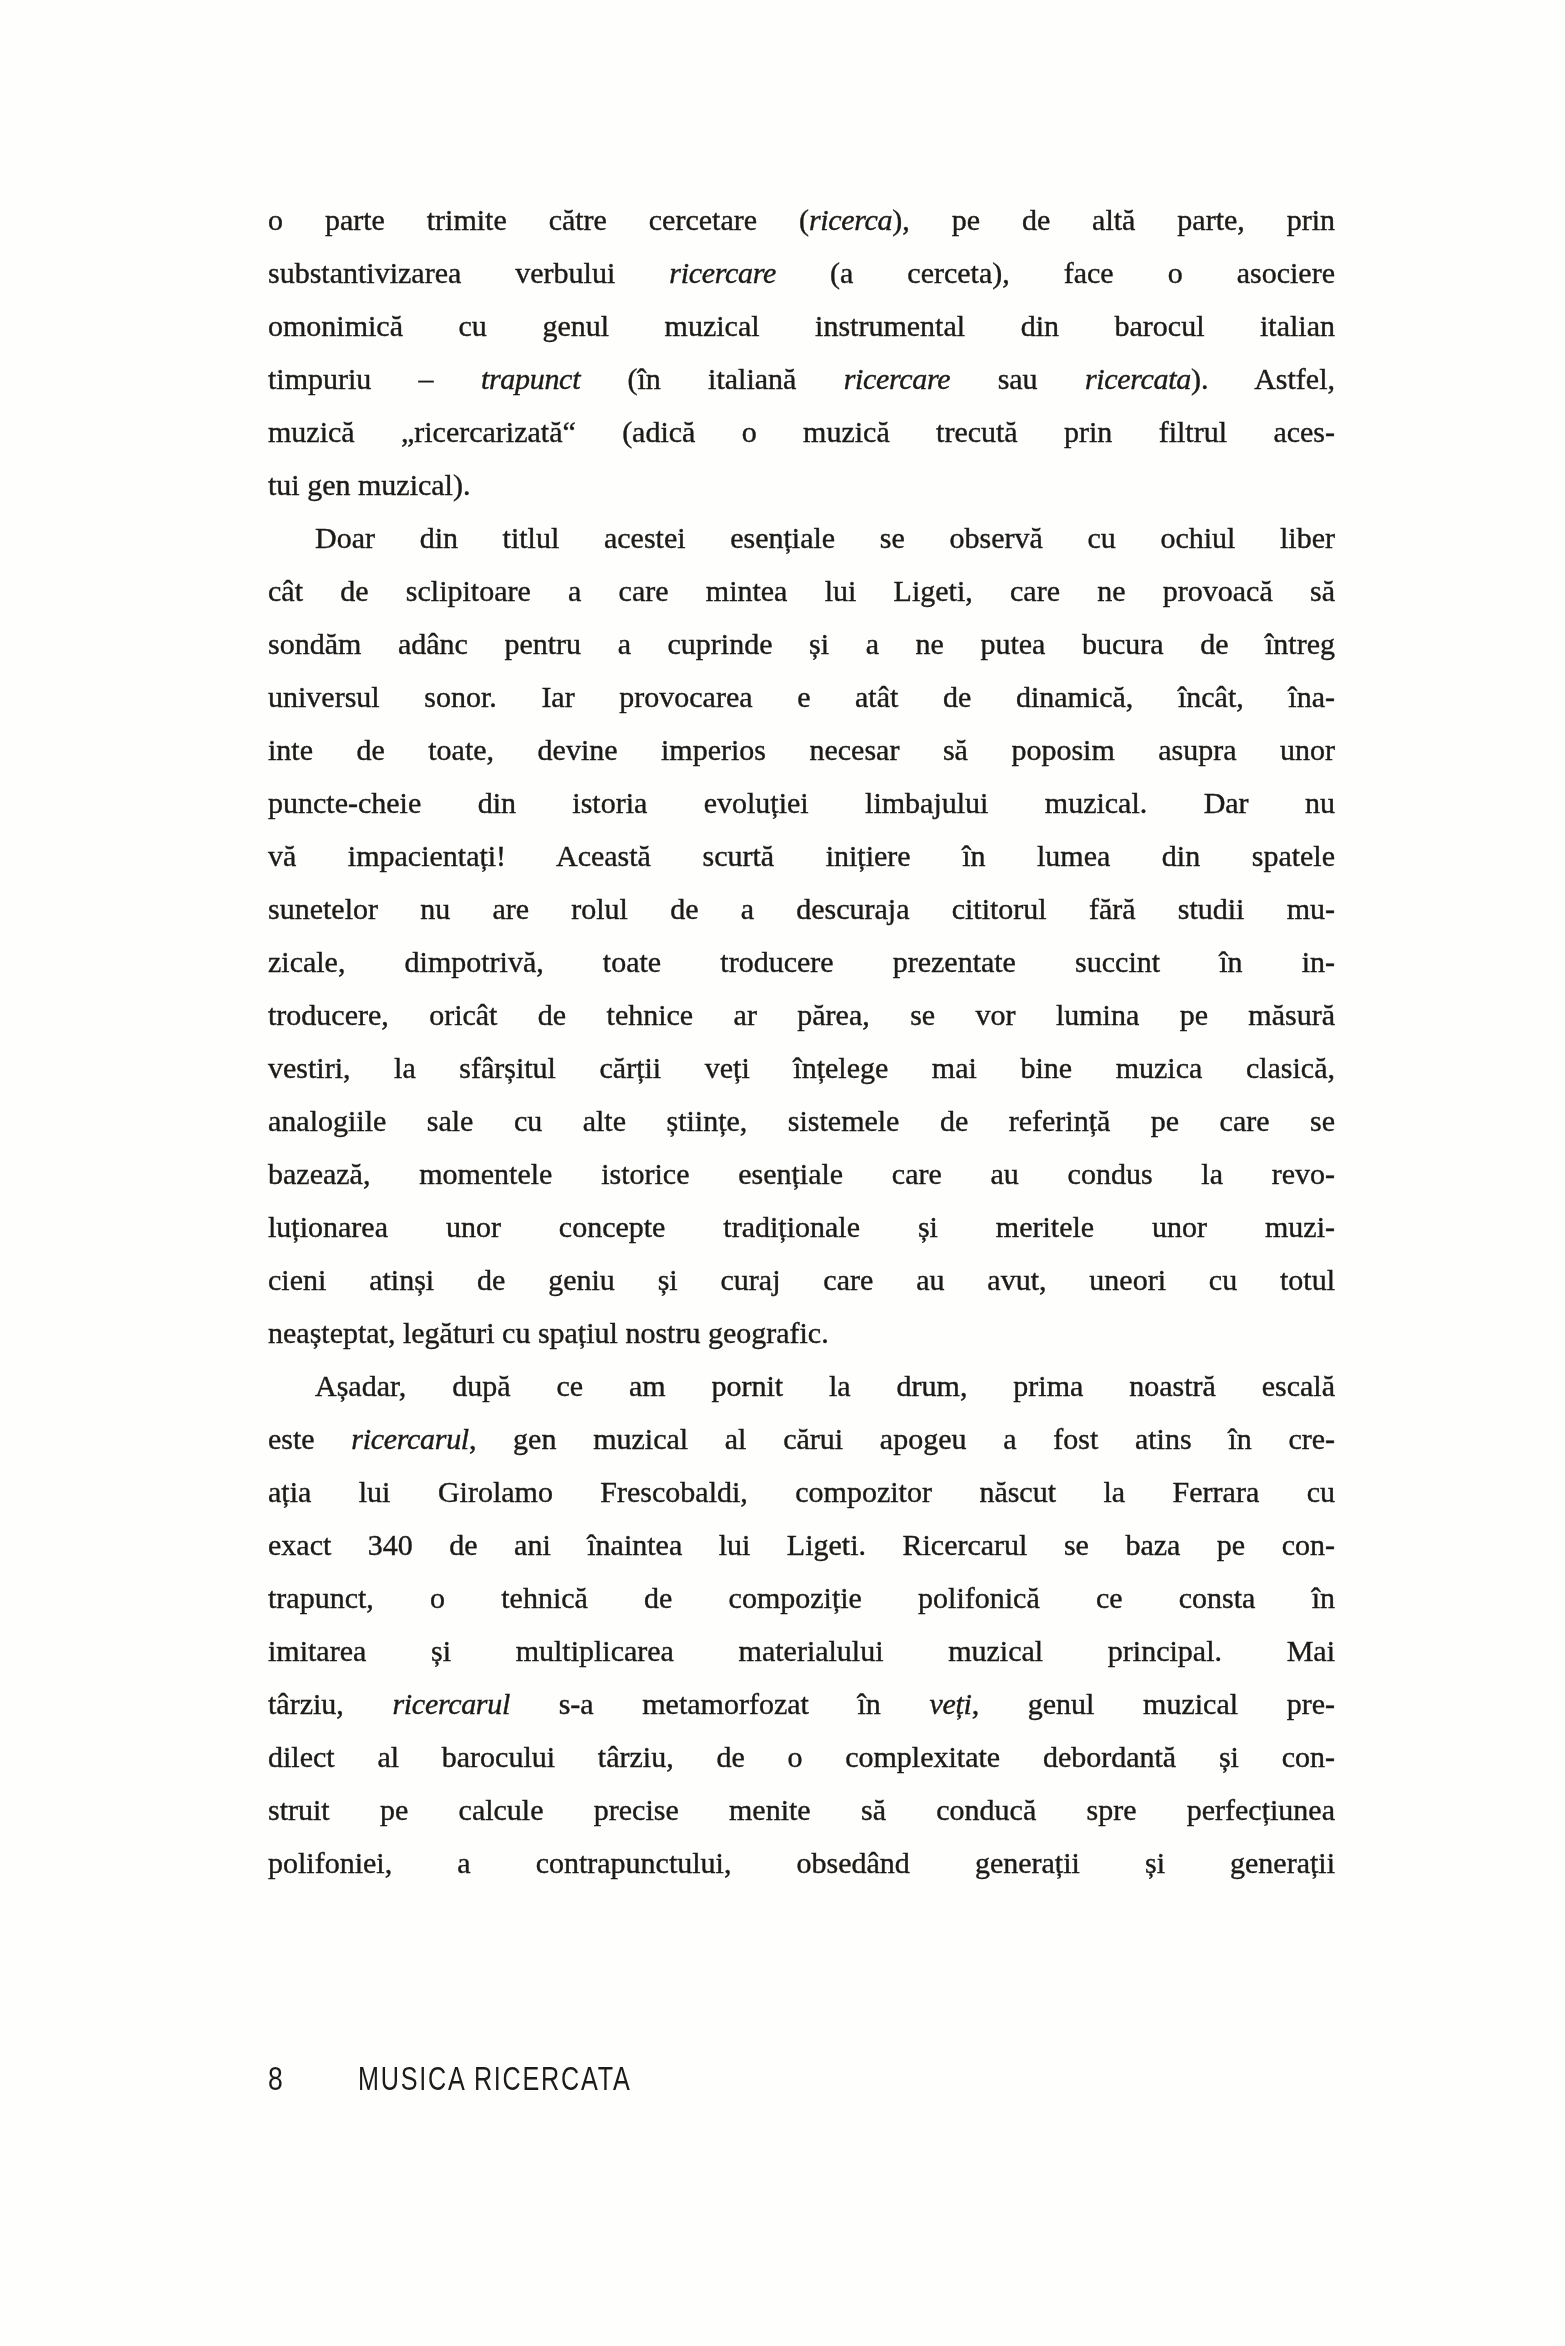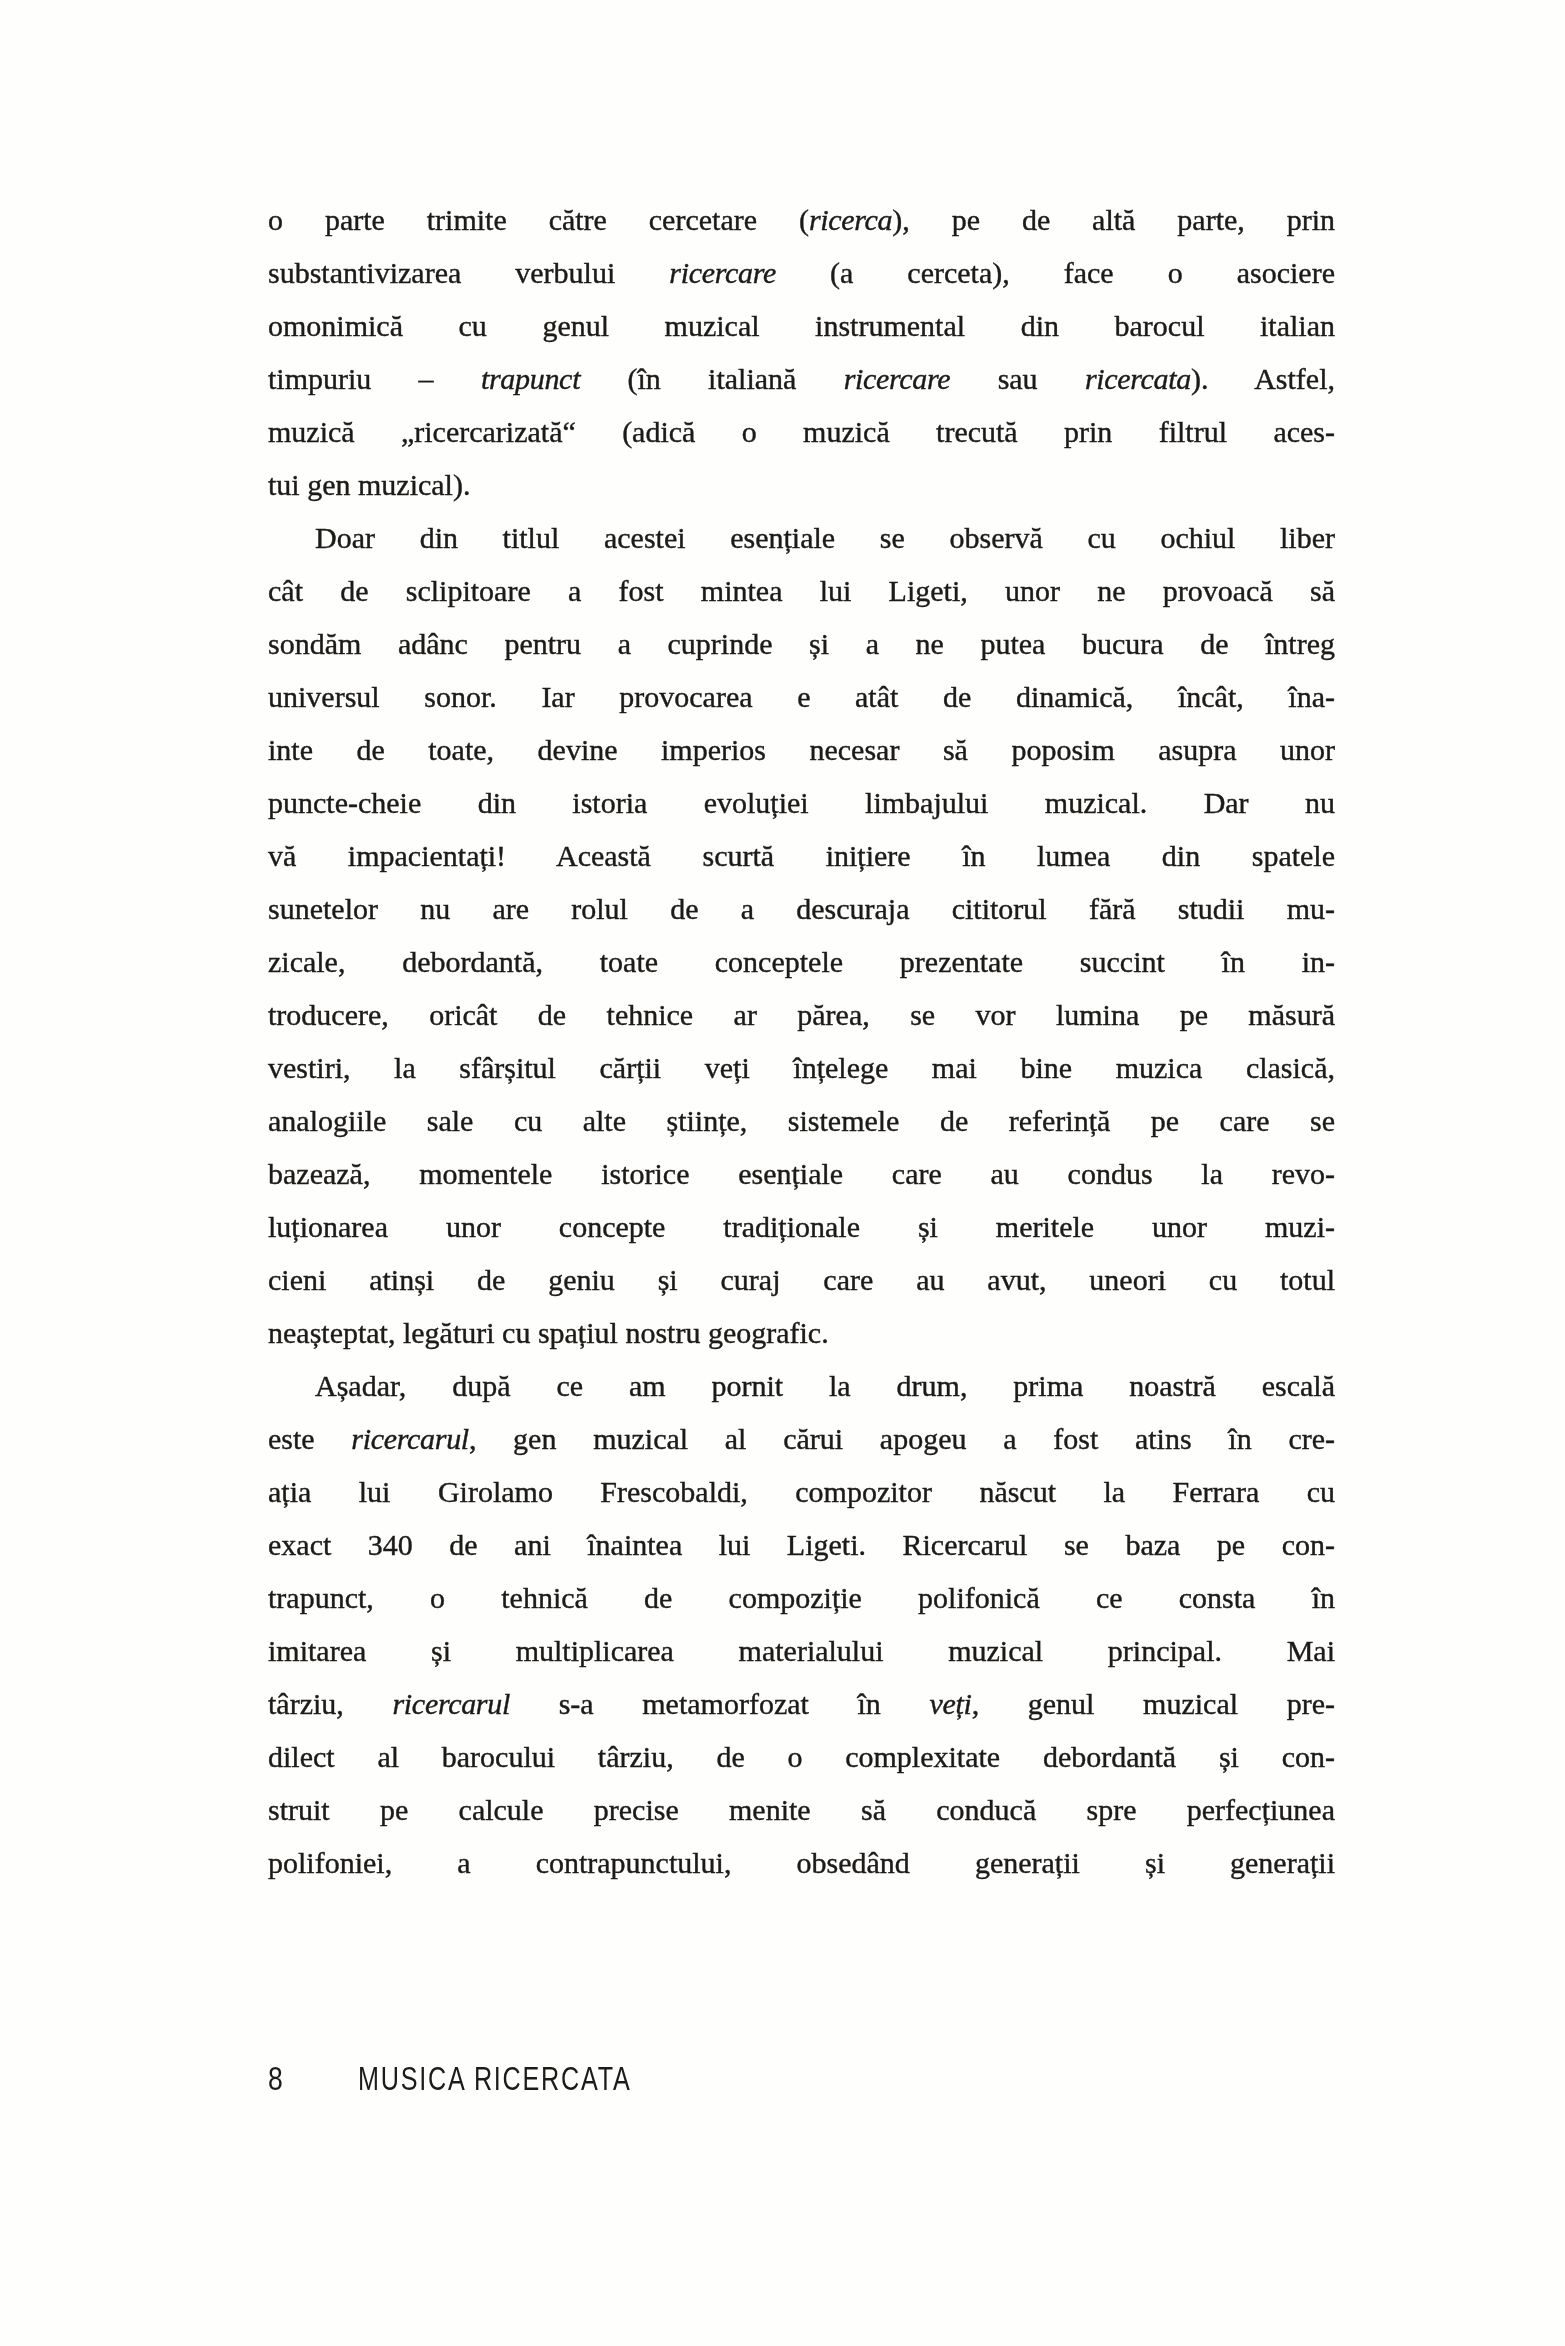--- a/index.html
+++ b/index.html
@@ -74,28 +74,28 @@
       <div class="paragraph">
         <div class="line">o parte trimite către cercetare (<i>ricerca</i>), pe de altă parte, prin</div>
         <div class="line">substantivizarea verbului <i>ricercare</i> (a cerceta), face o asociere</div>
         <div class="line">omonimică cu genul muzical instrumental din barocul italian</div>
         <div class="line">timpuriu – <i>trapunct</i> (în italiană <i>ricercare</i> sau <i>ricercata</i>). Astfel,</div>
         <div class="line">muzică „ricercarizată“ (adică o muzică trecută prin filtrul aces-</div>
         <div class="line para-end">tui gen muzical).</div>
       </div>
       <div class="paragraph">
         <div class="line indent">Doar din titlul acestei esențiale se observă cu ochiul liber</div>
-        <div class="line">cât de sclipitoare a fost mintea lui Ligeti, unor ne provoacă să</div>
+        <div class="line">cât de sclipitoare a care mintea lui Ligeti, care ne provoacă să</div>
         <div class="line">sondăm adânc pentru a cuprinde și a ne putea bucura de întreg</div>
         <div class="line">universul sonor. Iar provocarea e atât de dinamică, încât, îna-</div>
         <div class="line">inte de toate, devine imperios necesar să poposim asupra unor</div>
         <div class="line">puncte-cheie din istoria evoluției limbajului muzical. Dar nu</div>
         <div class="line">vă impacientați! Această scurtă inițiere în lumea din spatele</div>
         <div class="line">sunetelor nu are rolul de a descuraja cititorul fără studii mu-</div>
-        <div class="line">zicale, debordantă, toate conceptele prezentate succint în in-</div>
+        <div class="line">zicale, dimpotrivă, toate troducere prezentate succint în in-</div>
         <div class="line">troducere, oricât de tehnice ar părea, se vor lumina pe măsură</div>
         <div class="line">vestiri, la sfârșitul cărții veți înțelege mai bine muzica clasică,</div>
         <div class="line">analogiile sale cu alte științe, sistemele de referință pe care se</div>
         <div class="line">bazează, momentele istorice esențiale care au condus la revo-</div>
         <div class="line">luționarea unor concepte tradiționale și meritele unor muzi-</div>
         <div class="line">cieni atinși de geniu și curaj care au avut, uneori cu totul</div>
         <div class="line para-end">neașteptat, legături cu spațiul nostru geografic.</div>
       </div>
       <div class="paragraph">
         <div class="line indent">Așadar, după ce am pornit la drum, prima noastră escală</div>

